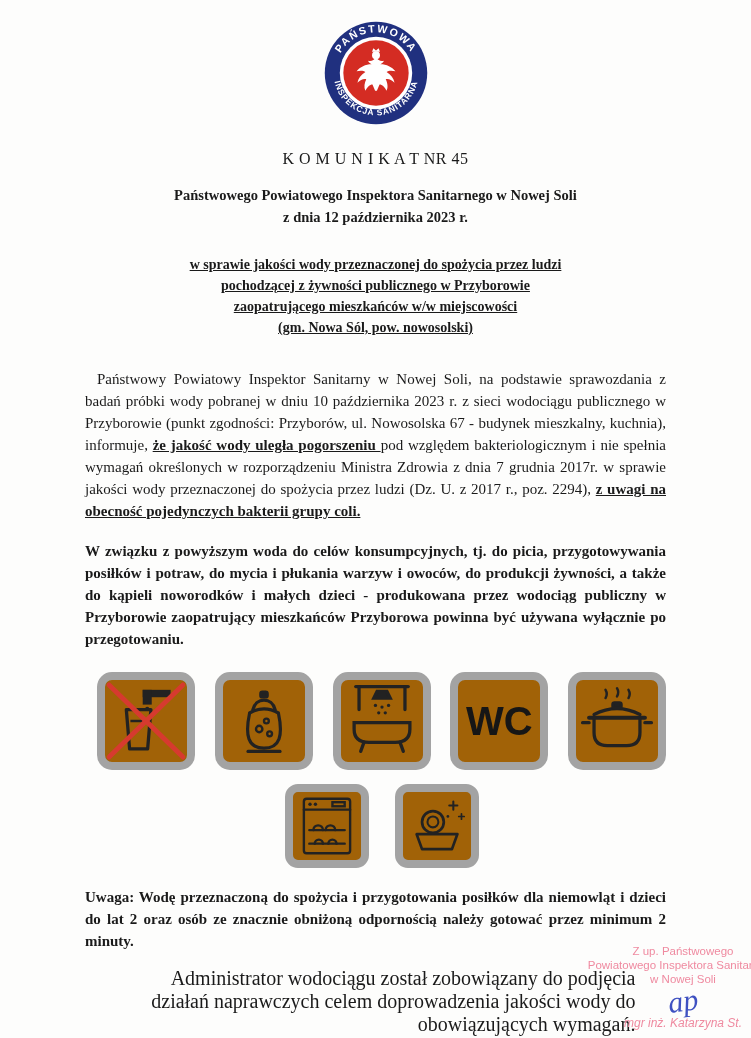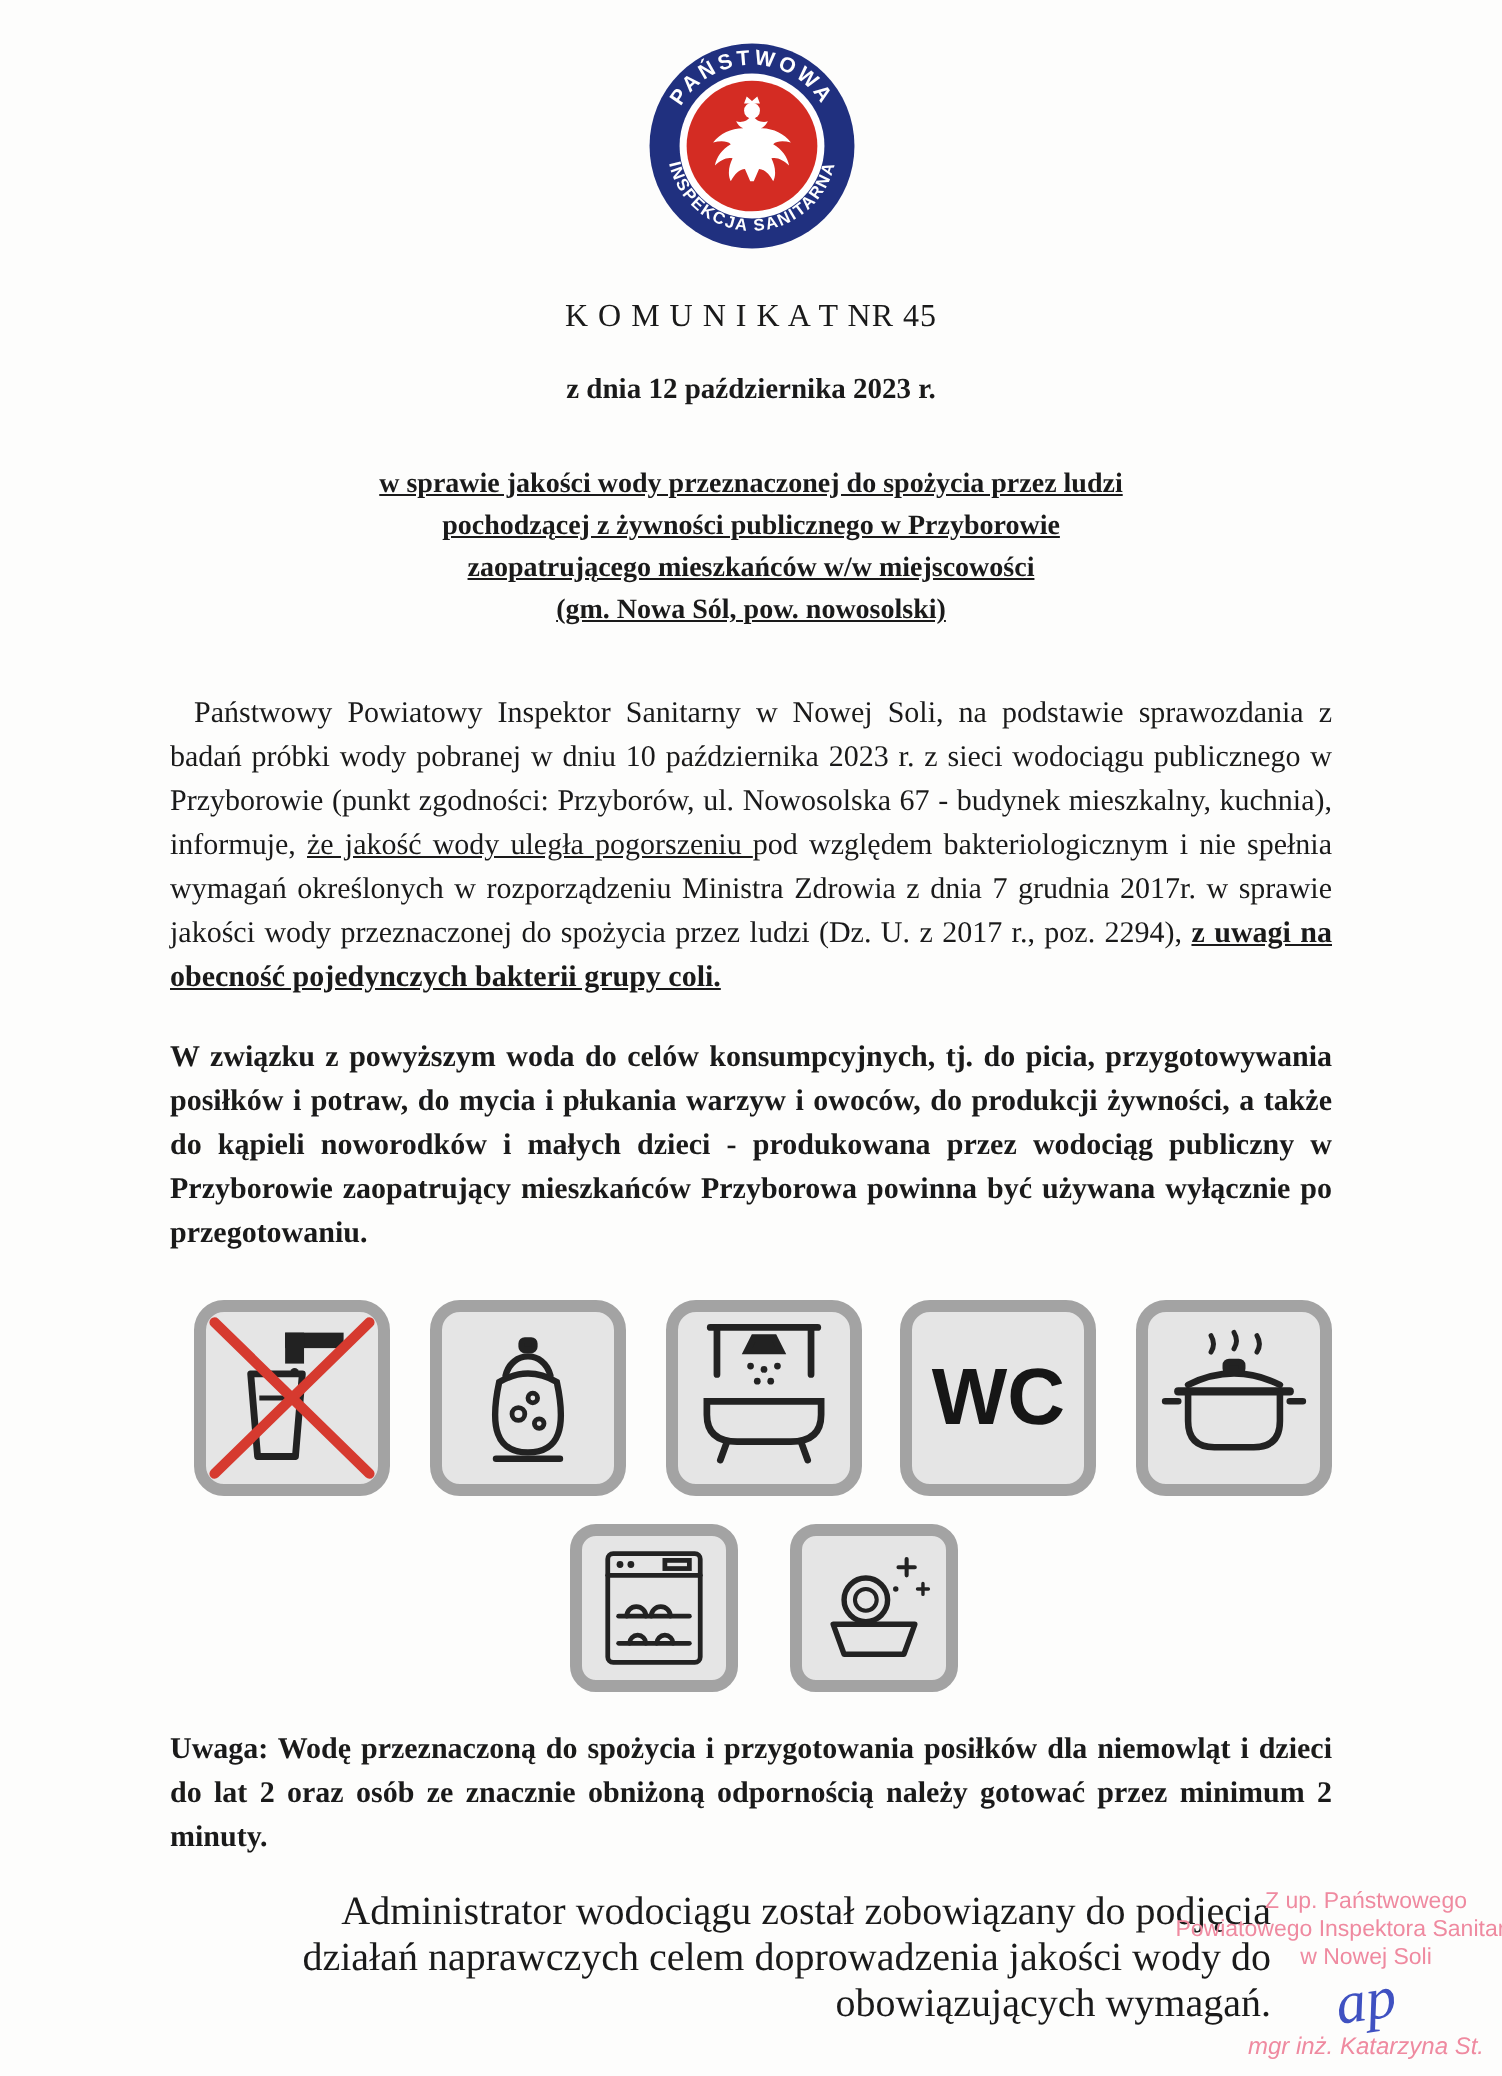--- a/index.html
+++ b/index.html
@@ -22,35 +22,35 @@
   }
   .org-lines{text-align:center;font-weight:bold;font-size:14.5px;margin-top:16px;line-height:22px;}
   .subject{
     text-align:center;font-weight:bold;font-size:14px;margin-top:26px;line-height:21px;
   }
   .subject div{text-decoration:underline;}
   
   .p1{
     margin-top:30px;font-size:15px;line-height:22px;text-align:justify;text-indent:12px;
   }
-  .p1 .u{text-decoration:underline;font-weight:normal;}
+  .p1 .u{text-decoration:underline;font-weight:bold;}
   .p1 .bu{text-decoration:underline;font-weight:bold;}
   .p2{
     margin-top:18px;font-size:15px;line-height:22px;text-align:justify;font-weight:bold;
   }
   
   .icons-row1{
     margin-top:22px;display:flex;justify-content:space-between;align-items:center;
   }
   .icons-row2{
     margin-top:14px;display:flex;justify-content:center;gap:14px;align-items:center;
   }
   .icon-box{
-    width:98px;height:98px;background:#e5e5e5;
-    border:6px solid #a3a3a3;border-radius:15px;
+    width:98px;height:98px;background:#a16207;
+    border:8px solid #a3a3a3;border-radius:15px;
     display:flex;align-items:center;justify-content:center;
     box-sizing:border-box;
     margin-left:12px;
   }
   .icon-box.small{width:84px;height:84px;border-radius:13px;}
   .icon-box svg{display:block;}
   .wc-text{
     font-family:"Liberation Sans", sans-serif;
     font-weight:bold;font-size:40px;color:#161616;line-height:1;
   }
@@ -97,20 +97,21 @@
           <path d="M60 42 c-2 4 -6 5 -9 4 c1 2 2 3 4 4 c-7 0 -13 3 -17 8 c4 -1 8 -1 10 1 c-5 3 -8 7 -9 12 c3 -3 7 -5 10 -4 c-2 4 -3 9 -1 13 c2 -4 5 -7 8 -7 l3 7 h2 l3 -7 c3 0 6 3 8 7 c2 -4 1 -9 -1 -13 c3 -1 7 1 10 4 c-1 -5 -4 -9 -9 -12 c2 -2 6 -2 10 -1 c-4 -5 -10 -8 -17 -8 c2 -1 3 -2 4 -4 c-3 1 -7 0 -9 -4 Z"></path>
           <circle cx="60" cy="40" r="4.5"></circle>
           <path d="M55.5 36 l1.5 -4 3 2.5 3 -2.5 1.5 4 Z"></path>
         </g>
       </svg>
     </div>
 
     <div class="title">K O M U N I K A T  NR 45</div>
 
     <div class="org-lines">
+      <div>Państwowego Powiatowego Inspektora Sanitarnego w Nowej Soli</div>
       <div>z dnia 12 października 2023 r.</div>
     </div>
 
     <div class="subject">
       <div>w sprawie jakości wody przeznaczonej do spożycia przez ludzi</div>
       <div>pochodzącej z żywności publicznego w Przyborowie</div>
       <div>zaopatrującego mieszkańców w/w miejscowości</div>
       <div>(gm. Nowa Sól, pow. nowosolski)</div>
     </div>
 

